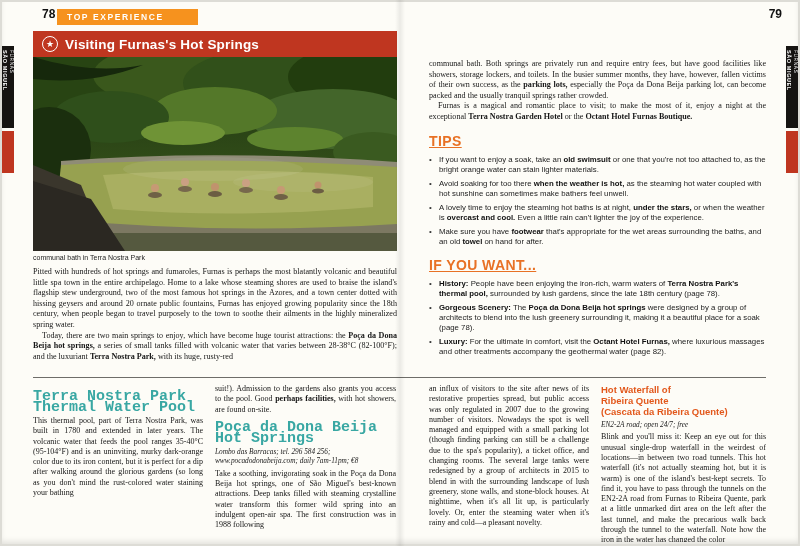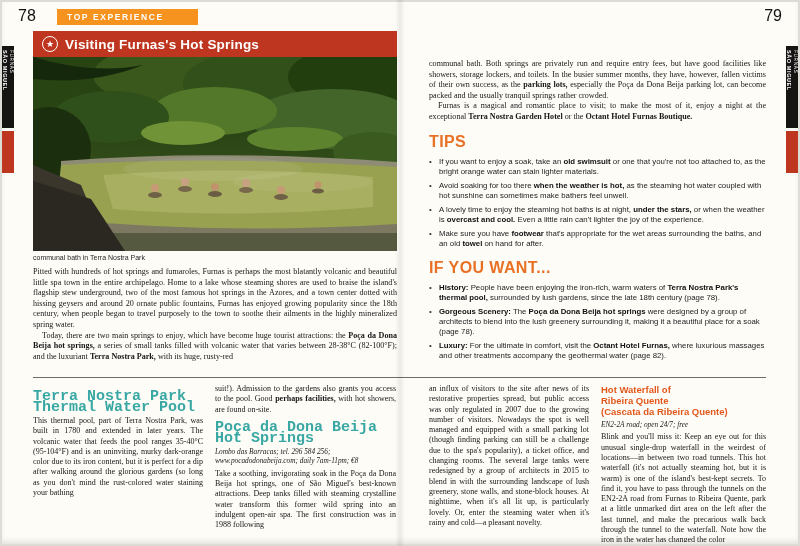--- a/index.html
+++ b/index.html
@@ -7,21 +7,21 @@
   body { font-family:"Liberation Sans", sans-serif; }
   .spread {
     position:relative; width:800px; height:546px; margin:0 auto;
     background:#fdfcf7; overflow:hidden;
     box-shadow: inset 0 0 0 2px #dddcd6, inset 0 -4px 6px rgba(0,0,0,.12);
   }
   .fold { position:absolute; left:395px; top:0; width:10px; height:100%;
     background:linear-gradient(90deg, rgba(0,0,0,0), rgba(0,0,0,.07) 50%, rgba(0,0,0,0)); }
 
   
-  .pagenum { position:absolute; top:7px; font-size:16px; font-weight:normal; color:#111; }
+  .pagenum { position:absolute; top:7px; font-size:12px; font-weight:bold; color:#111;margin-left:24px; }
   .pagenum.left { left:18px; }
   .pagenum.right { right:18px; }
   .banner { position:absolute; left:57px; top:9px; height:16px; line-height:16px;
     background:#F6921E; color:#fff; font-size:8.5px; font-weight:bold;
     letter-spacing:1.6px; padding:0 34px 0 10px; }
   .title-bar { position:absolute; left:33px; top:31px; width:364px; height:26px;
     background:#BF3620; display:flex; align-items:center; gap:7px; padding-left:9px; }
   .star-badge { display:inline-flex; width:16px; height:16px; border-radius:50%;
     border:1.5px solid #fff; color:#fff; font-size:9px; align-items:center;
     justify-content:center; flex:0 0 auto; }
@@ -44,22 +44,22 @@
   .caption { position:absolute; left:33px; top:254px; font-size:7px; color:#1d1d1d; }
 
   
   .serifp { font-family:"Liberation Serif", serif; font-size:8.1px; line-height:10.6px;
     color:#161616; text-align:justify; }
   .indent { text-indent:9px; }
   .intro { position:absolute; left:33px; top:267px; width:364px; }
   .intro p + p { margin-top:0; }
 
   .right-top { position:absolute; left:429px; top:59px; width:337px; }
-  .orange-head { font-size:16px; font-weight:bold; color:#E87125;
-    letter-spacing:.4px; margin:10px 0 6px; }
+  .orange-head { font-size:14px; font-weight:bold; color:#E87125;
+    letter-spacing:.4px; margin:10px 0 6px;text-decoration:underline; }
   .bullets { }
   .bullet-item { display:flex; gap:5px; margin-bottom:4px;
     font-size:7.8px; line-height:10px; color:#1c1c1c; }
   .bullet-item .dot { flex:0 0 5px; color:#3a3a3a; font-size:8px; line-height:10px; }
   .bullet-item b { color:#111; }
 
   .rule { position:absolute; left:33px; top:377px; width:733px; height:1px; background:#6e6d69; }
 
   
   .col { position:absolute; top:384px; height:158px; overflow:hidden; }

